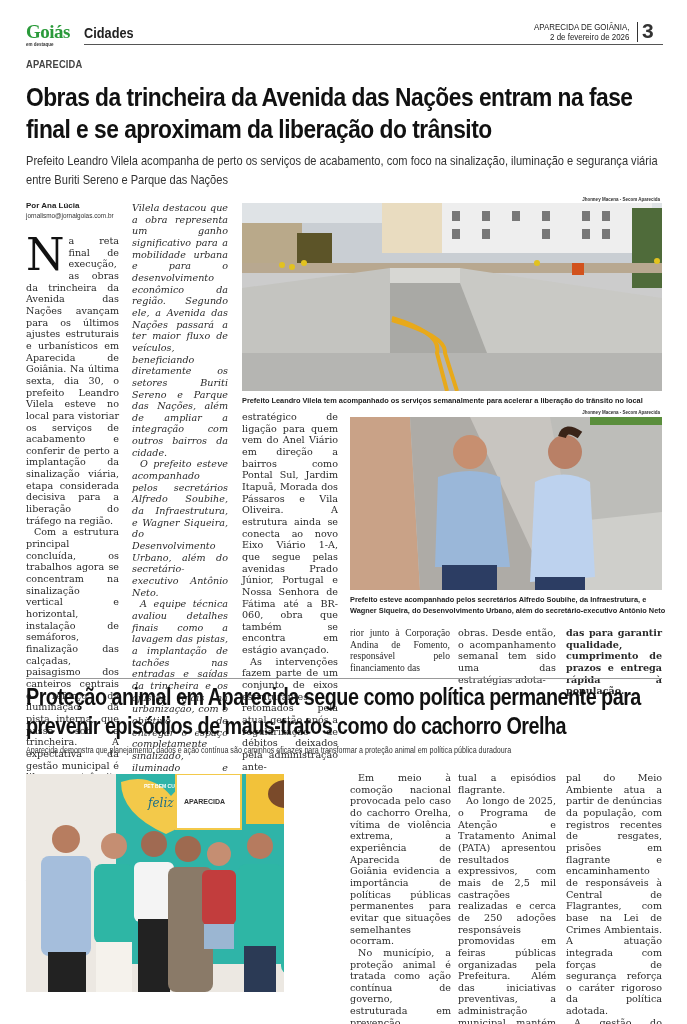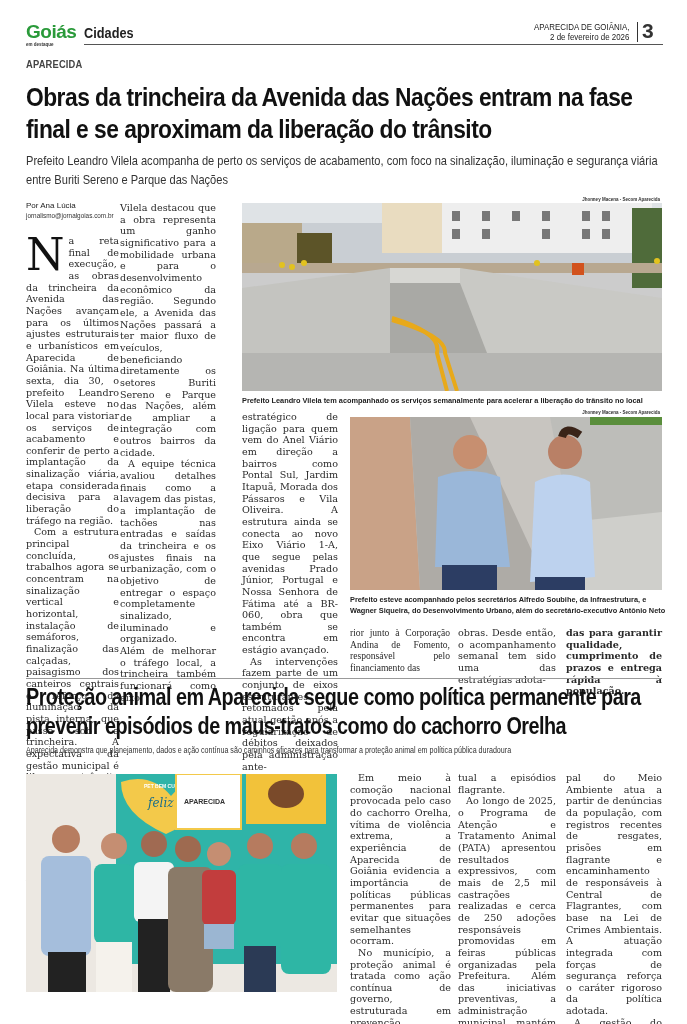--- a/index.html
+++ b/index.html
@@ -3,35 +3,35 @@
 <meta charset="utf-8">
 <style>
   * { box-sizing: border-box; margin: 0; padding: 0; }
   html, body { width: 687px; height: 1024px; background: #fff; overflow: hidden; }
   body { position: relative; font-family: "DejaVu Serif", serif; color: #1a1a1a; }
 
   .abs { position: absolute; }
 
   
   .logo { left: 26px; top: 22px; width: 52px; height: 26px; }
-  .logo-word { font-family: Liberation Sans, sans-serif; font-weight: 700; font-size: 19px; color: #2a9a3a; letter-spacing: -0.5px; line-height: 20px; }
+  .logo-word { font-family: Liberation Serif, serif; font-weight: 700; font-size: 19px; color: #2a9a3a; letter-spacing: -0.5px; line-height: 20px; }
   .logo-tag { font-family: "Liberation Sans", sans-serif; font-size: 4.5px; color: #333; line-height: 5px; font-weight: 700; }
   .section-name { left: 84px; top: 24px; font-family: "Liberation Sans", sans-serif; font-weight: 700; font-size: 15px; color: #222; transform: scaleX(0.85); transform-origin: left; }
   .header-rule { left: 84px; right: 24px; top: 44px; height: 1px; background: #555; }
   .dateline { right: 58px; top: 22px; text-align: right; font-family: "Liberation Sans", sans-serif; font-size: 9px; line-height: 10px; color: #222; transform: scaleX(0.88); transform-origin: right; }
   .page-sep { left: 637px; top: 22px; width: 1px; height: 20px; background: #333; }
   .page-num { left: 642px; top: 19px; font-family: "Liberation Sans", sans-serif; font-weight: 700; font-size: 21px; color: #333; }
 
   .kicker { left: 26px; top: 58px; font-family: "Liberation Sans", sans-serif; font-weight: 700; font-size: 11px; color: #444; transform: scaleX(0.85); transform-origin: left; letter-spacing: 0.2px; }
 
   .headline { left: 26px; width: 640px; font-family: "Liberation Sans", sans-serif; font-weight: 700; color: #111; letter-spacing: -0.6px; }
   .h1 { top: 81px; font-size: 26.5px; line-height: 32px; transform: scaleX(0.86); transform-origin: left; width: 745px; }
   .deck { left: 26px; top: 151px; width: 760px; font-family: "Liberation Sans", sans-serif; font-size: 13.2px; line-height: 19px; color: #333; transform: scaleX(0.84); transform-origin: left; }
 
-  .byline { left: 26px; top: 201px; font-family: "Liberation Sans", sans-serif; font-weight: 400; font-size: 8px; color: #222; }
+  .byline { left: 26px; top: 201px; font-family: "Liberation Sans", sans-serif; font-weight: 700; font-size: 8px; color: #222; }
   .email { left: 26px; top: 211px; font-family: "Liberation Sans", sans-serif; font-size: 7.5px; color: #333; transform: scaleX(0.85); transform-origin: left; }
 
   .col { font-size: 9.6px; line-height: 11.65px; text-align: justify; color: #2a2a2a; hyphens: manual; }
   .col p { text-indent: 8px; }
   .col p.noindent { text-indent: 0; }
   .dropcap { float: left; font-size: 44px; line-height: 36px; margin: 2px 4px 0 0; font-family: "DejaVu Serif", serif; color: #111; }
 
   .photo { overflow: hidden; background: #ccc; }
   .credit { font-family: "Liberation Sans", sans-serif; font-size: 4.5px; color: #333; text-align: right; font-weight: 700; }
   .caption { font-family: "Liberation Sans", sans-serif; font-weight: 700; font-size: 8px; line-height: 11px; color: #222; transform: scaleX(0.92); transform-origin: left; }
@@ -63,22 +63,23 @@
 
 <div class="abs byline">Por Ana Lúcia</div>
 <div class="abs email">jornalismo@jornalgoias.com.br</div>
 
 <div class="abs col" style="left:26px; top:235px; width:93px;">
   <p class="noindent"><span class="dropcap">N</span><span>a reta final de execução, as obras da trincheira da Avenida das Nações avançam para os últimos ajustes estruturais e urbanísticos em Aparecida de Goiânia. Na última sexta, dia 30, o prefeito Leandro Vilela esteve no local para vistoriar os serviços de acabamento e conferir de perto a implantação da sinalização viária, etapa considerada decisiva para a liberação do tráfego na região.</span></p>
   <p>Com a estrutura principal concluída, os trabalhos agora se concentram na sinalização vertical e horizontal, instalação de semáforos, finalização das calçadas, paisagismo dos canteiros centrais e reforço da iluminação da pista interna, que passa sob a trincheira. A expectativa da gestão municipal é liberar o trânsito em breve, garantindo segurança para motoristas, pedestres e comerciantes do entorno.</p>
   <p>Durante a vistoria,</p>
 </div>
 
-<div class="abs col" style="left:120px; top:202px; width:96px;">
+<div class="abs col" style="left:132px; top:202px; width:96px;font-style:italic;">
   <p class="noindent">Vilela destacou que a obra representa um ganho significativo para a mobilidade urbana e para o desenvolvimento econômico da região. Segundo ele, a Avenida das Nações passará a ter maior fluxo de veículos, beneficiando diretamente os setores Buriti Sereno e Parque das Nações, além de ampliar a integração com outros bairros da cidade.</p>
+  <p>O prefeito esteve acompanhado pelos secretários Alfredo Soubihe, da Infraestrutura, e Wagner Siqueira, do Desenvolvimento Urbano, além do secretário-executivo Antônio Neto.</p>
   <p>A equipe técnica avaliou detalhes finais como a lavagem das pistas, a implantação de tachões nas entradas e saídas da trincheira e os ajustes finais na urbanização, com o objetivo de entregar o espaço completamente sinalizado, iluminado e organizado.</p>
   <p class="noindent">Além de melhorar o tráfego local, a trincheira também funcionará como eixo</p>
 </div>
 
 <div class="abs credit" style="left:540px; top:197px; width:120px;">Jhonney Macena - Secom Aparecida</div>
 <div class="abs photo" style="left:242px; top:203px; width:420px; height:188px;">
   <svg width="420" height="188" viewBox="0 0 420 188">
     <rect width="420" height="60" fill="#c9ced3"></rect>
     <rect x="0" y="0" width="420" height="20" fill="#dfe3e6"></rect>
     <rect x="140" y="0" width="80" height="50" fill="#e9dcc0"></rect>
@@ -149,21 +150,21 @@
 </div>
 <div class="abs col" style="left:566px; top:627px; width:96px;font-weight:bold;">
   <p class="noindent">das para garantir qualidade, cumprimento de prazos e entrega rápida à população.</p>
 </div>
 
 <div class="abs rule" style="left:26px; top:678px; width:636px;"></div>
 
 <h2 class="abs headline h2">Proteção animal em Aparecida segue como política permanente para prevenir episódios de maus-tratos como  do cachorro Orelha</h2>
 <div class="abs deck2">Aparecida demonstra que planejamento, dados e ação contínua são caminhos eficazes para transformar a proteção animal em política pública duradoura</div>
 
-<div class="abs photo" style="left:26px; top:774px; width:311px; height:218px;">
+<div class="abs photo" style="left:26px; top:774px; width:258px; height:218px;">
   <svg width="311" height="218" viewBox="0 0 311 218">
     <rect width="311" height="218" fill="#ece8e2"></rect>
     <rect x="90" y="0" width="221" height="190" fill="#2fb4a8"></rect>
     <path d="M95,8 Q125,-2 145,22 Q165,-2 180,15 Q185,40 140,60 Q95,40 95,8 Z" fill="#f3c94a"></path>
     <text x="118" y="14" font-family="Liberation Sans, sans-serif" font-size="5" fill="#fff" font-weight="700">PET BEM CUIDADO É PET</text>
     <text x="122" y="33" font-family="DejaVu Serif, serif" font-size="12" fill="#1a6e8a" font-style="italic">feliz</text>
     <rect x="150" y="0" width="65" height="55" fill="#fff"></rect>
     <rect x="150" y="0" width="65" height="55" fill="none" stroke="#f3c94a" stroke-width="2"></rect>
     <text x="158" y="30" font-family="Liberation Sans, sans-serif" font-size="7" fill="#333" font-weight="700">APARECIDA</text>
     <rect x="220" y="0" width="80" height="50" fill="#f2c23a"></rect>

